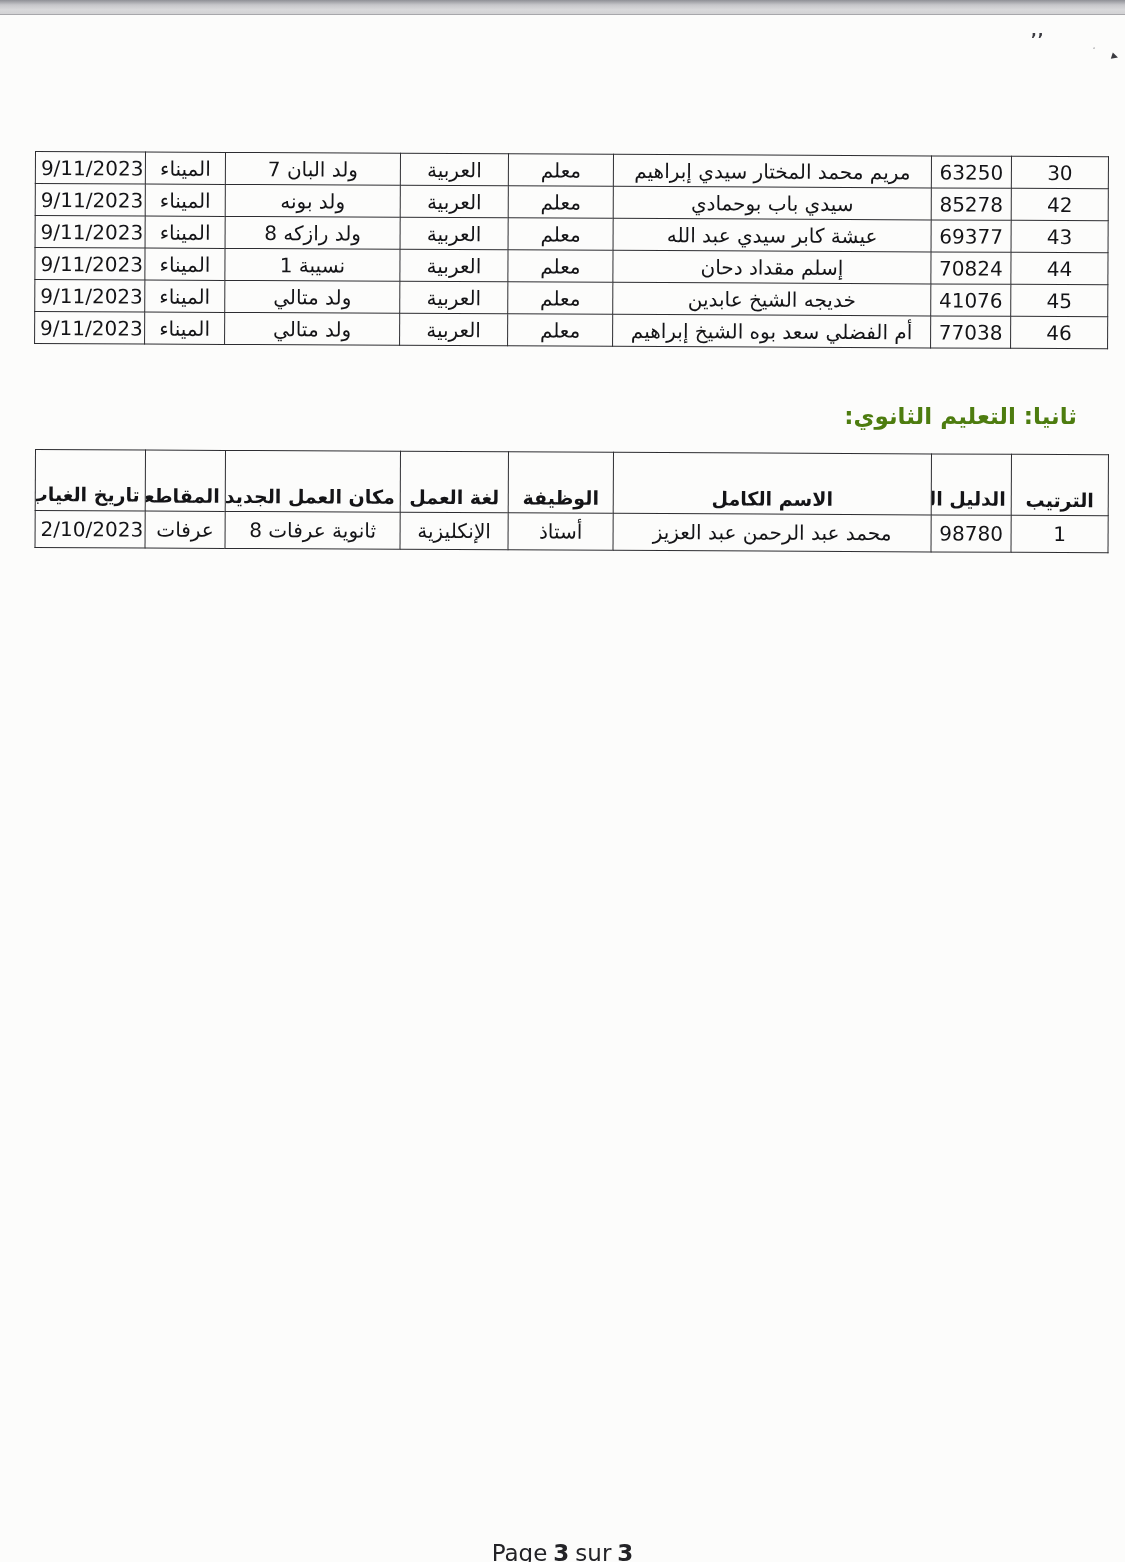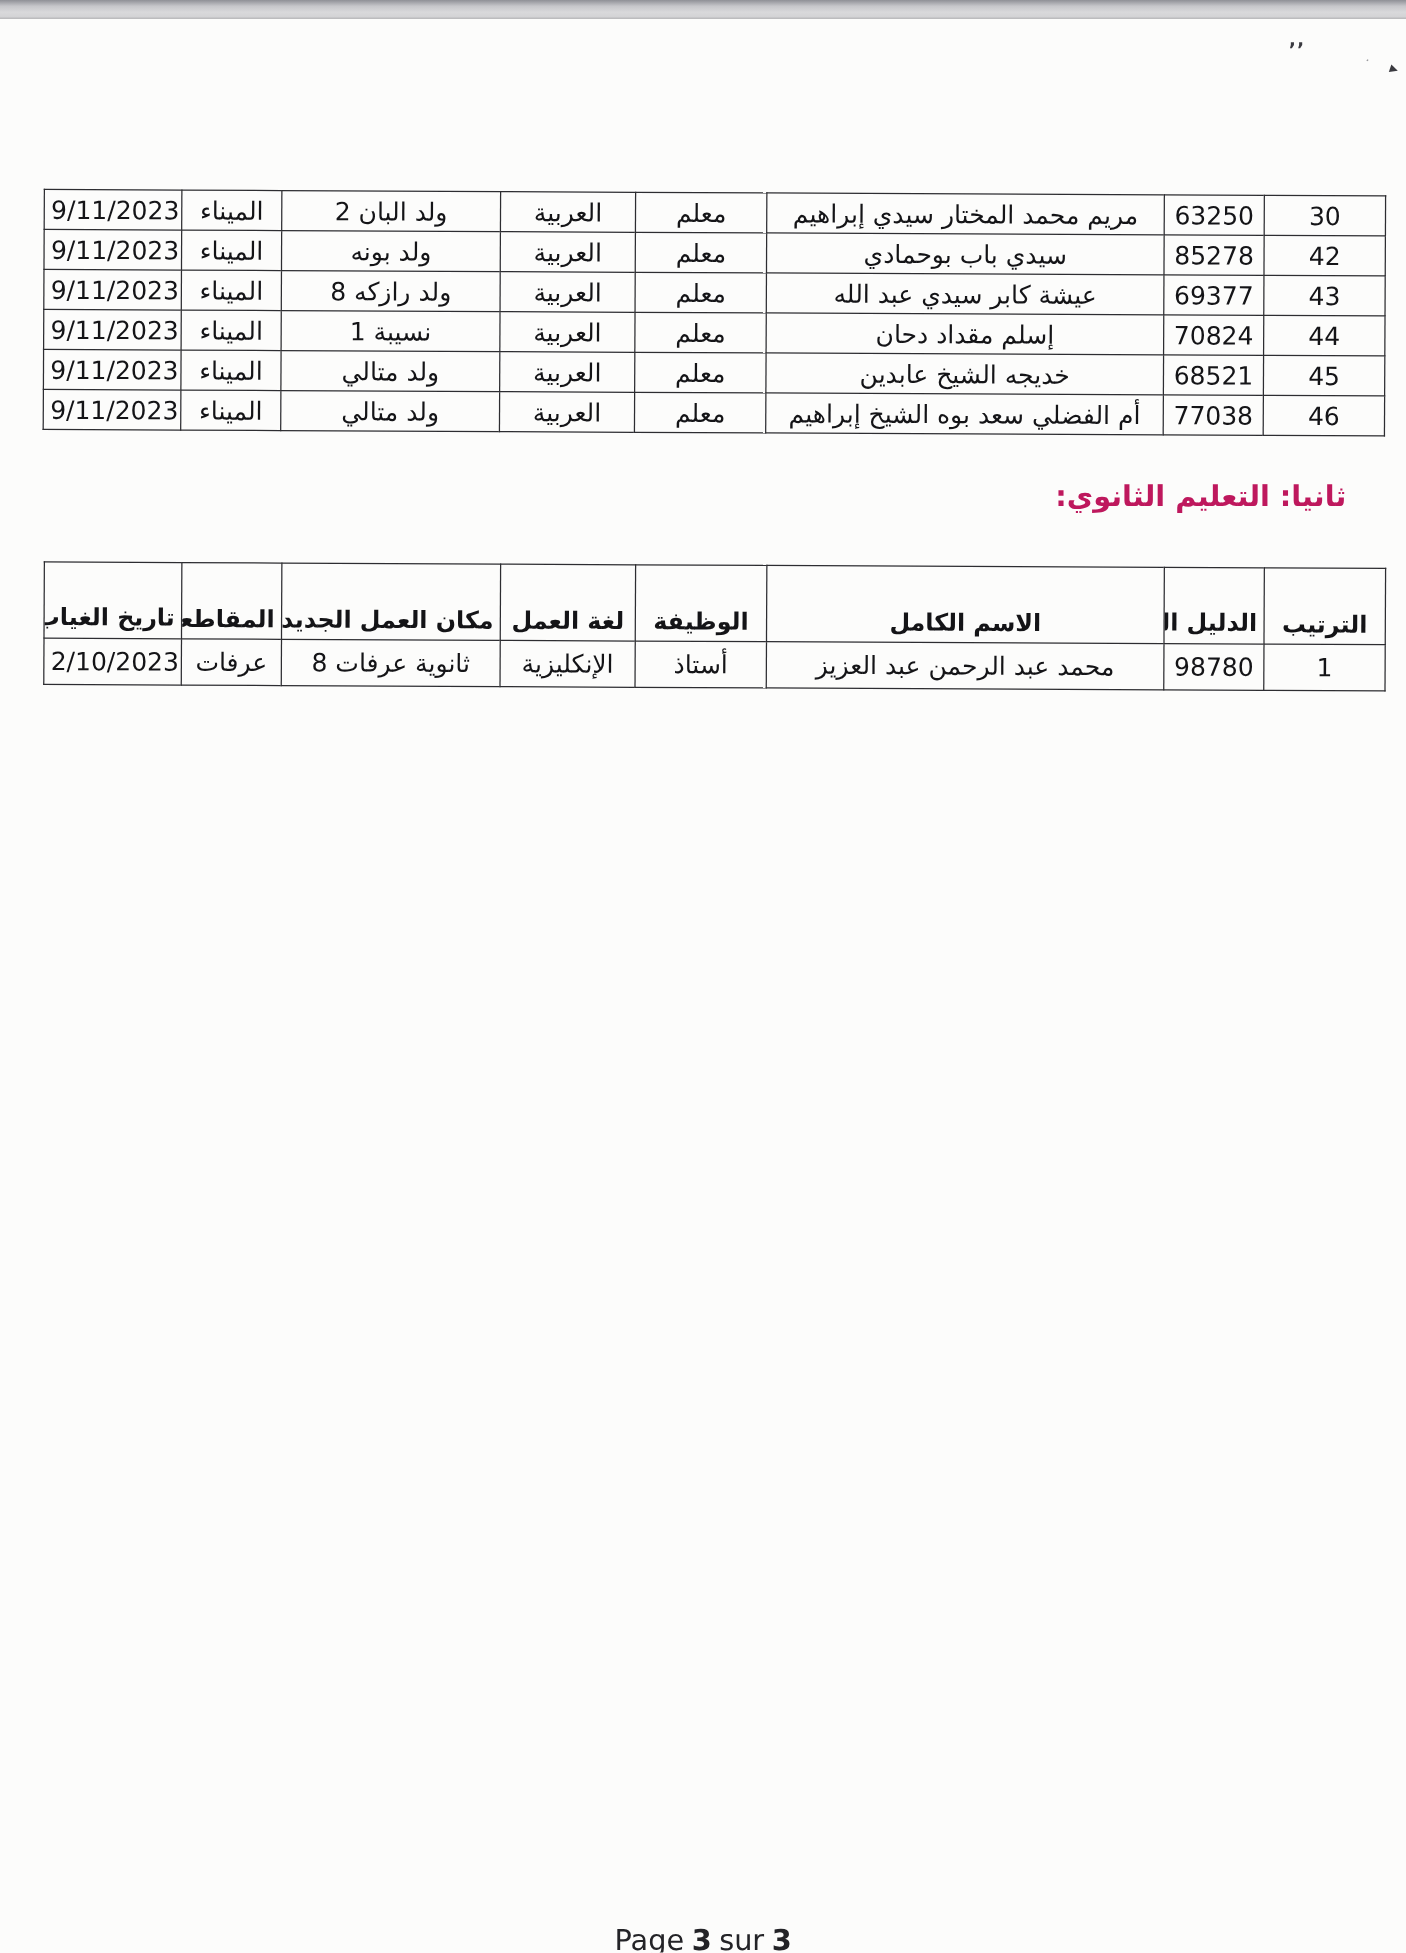--- a/index.html
+++ b/index.html
@@ -51,24 +51,24 @@
     height: 61px;
     font-size: 19px;
   }
   #table2 td { height: 37px; }
   .name-cell { text-align: right; }
   .th-right { text-align: right; }
   .num { direction: ltr; }
   .two-line { white-space: pre-line; line-height: 1.2; margin-top: 20px; }
 
   .section-heading {
-    position: absolute; top: 385px; right: 48px;
+    position: absolute; top: 403px; right: 48px;
     direction: rtl;
     font-size: 23px; font-weight: bold;
-    color: #be185d;
+    color: #4d7c0f;
   }
   .page-footer {
     position: absolute; top: 1540px; left: 0;
     width: 100%;
     text-align: center;
     font-size: 23px;
     color: #232327;
   }
   .page-footer .pf-num { font-weight: bold; }
   .page-footer span { margin: 0 3px; }
@@ -92,21 +92,21 @@
       <col style="width:80px">
       <col style="width:110px">
   </colgroup>
   <tbody>
     <tr>
       <td class="num">30</td>
       <td class="num">63250</td>
       <td class="name-cell">مريم محمد المختار سيدي إبراهيم</td>
       <td>معلم</td>
       <td>العربية</td>
-      <td>ولد البان 2</td>
+      <td>ولد البان 7</td>
       <td>الميناء</td>
       <td class="num">9/11/2023</td>
     </tr>
     <tr>
       <td class="num">42</td>
       <td class="num">85278</td>
       <td class="name-cell">سيدي باب بوحمادي</td>
       <td>معلم</td>
       <td>العربية</td>
       <td>ولد بونه</td>
@@ -128,21 +128,21 @@
       <td class="num">70824</td>
       <td class="name-cell">إسلم مقداد دحان</td>
       <td>معلم</td>
       <td>العربية</td>
       <td>نسيبة 1</td>
       <td>الميناء</td>
       <td class="num">9/11/2023</td>
     </tr>
     <tr>
       <td class="num">45</td>
-      <td class="num">68521</td>
+      <td class="num">41076</td>
       <td class="name-cell">خديجه الشيخ عابدين</td>
       <td>معلم</td>
       <td>العربية</td>
       <td>ولد متالي</td>
       <td>الميناء</td>
       <td class="num">9/11/2023</td>
     </tr>
     <tr>
       <td class="num">46</td>
       <td class="num">77038</td>

